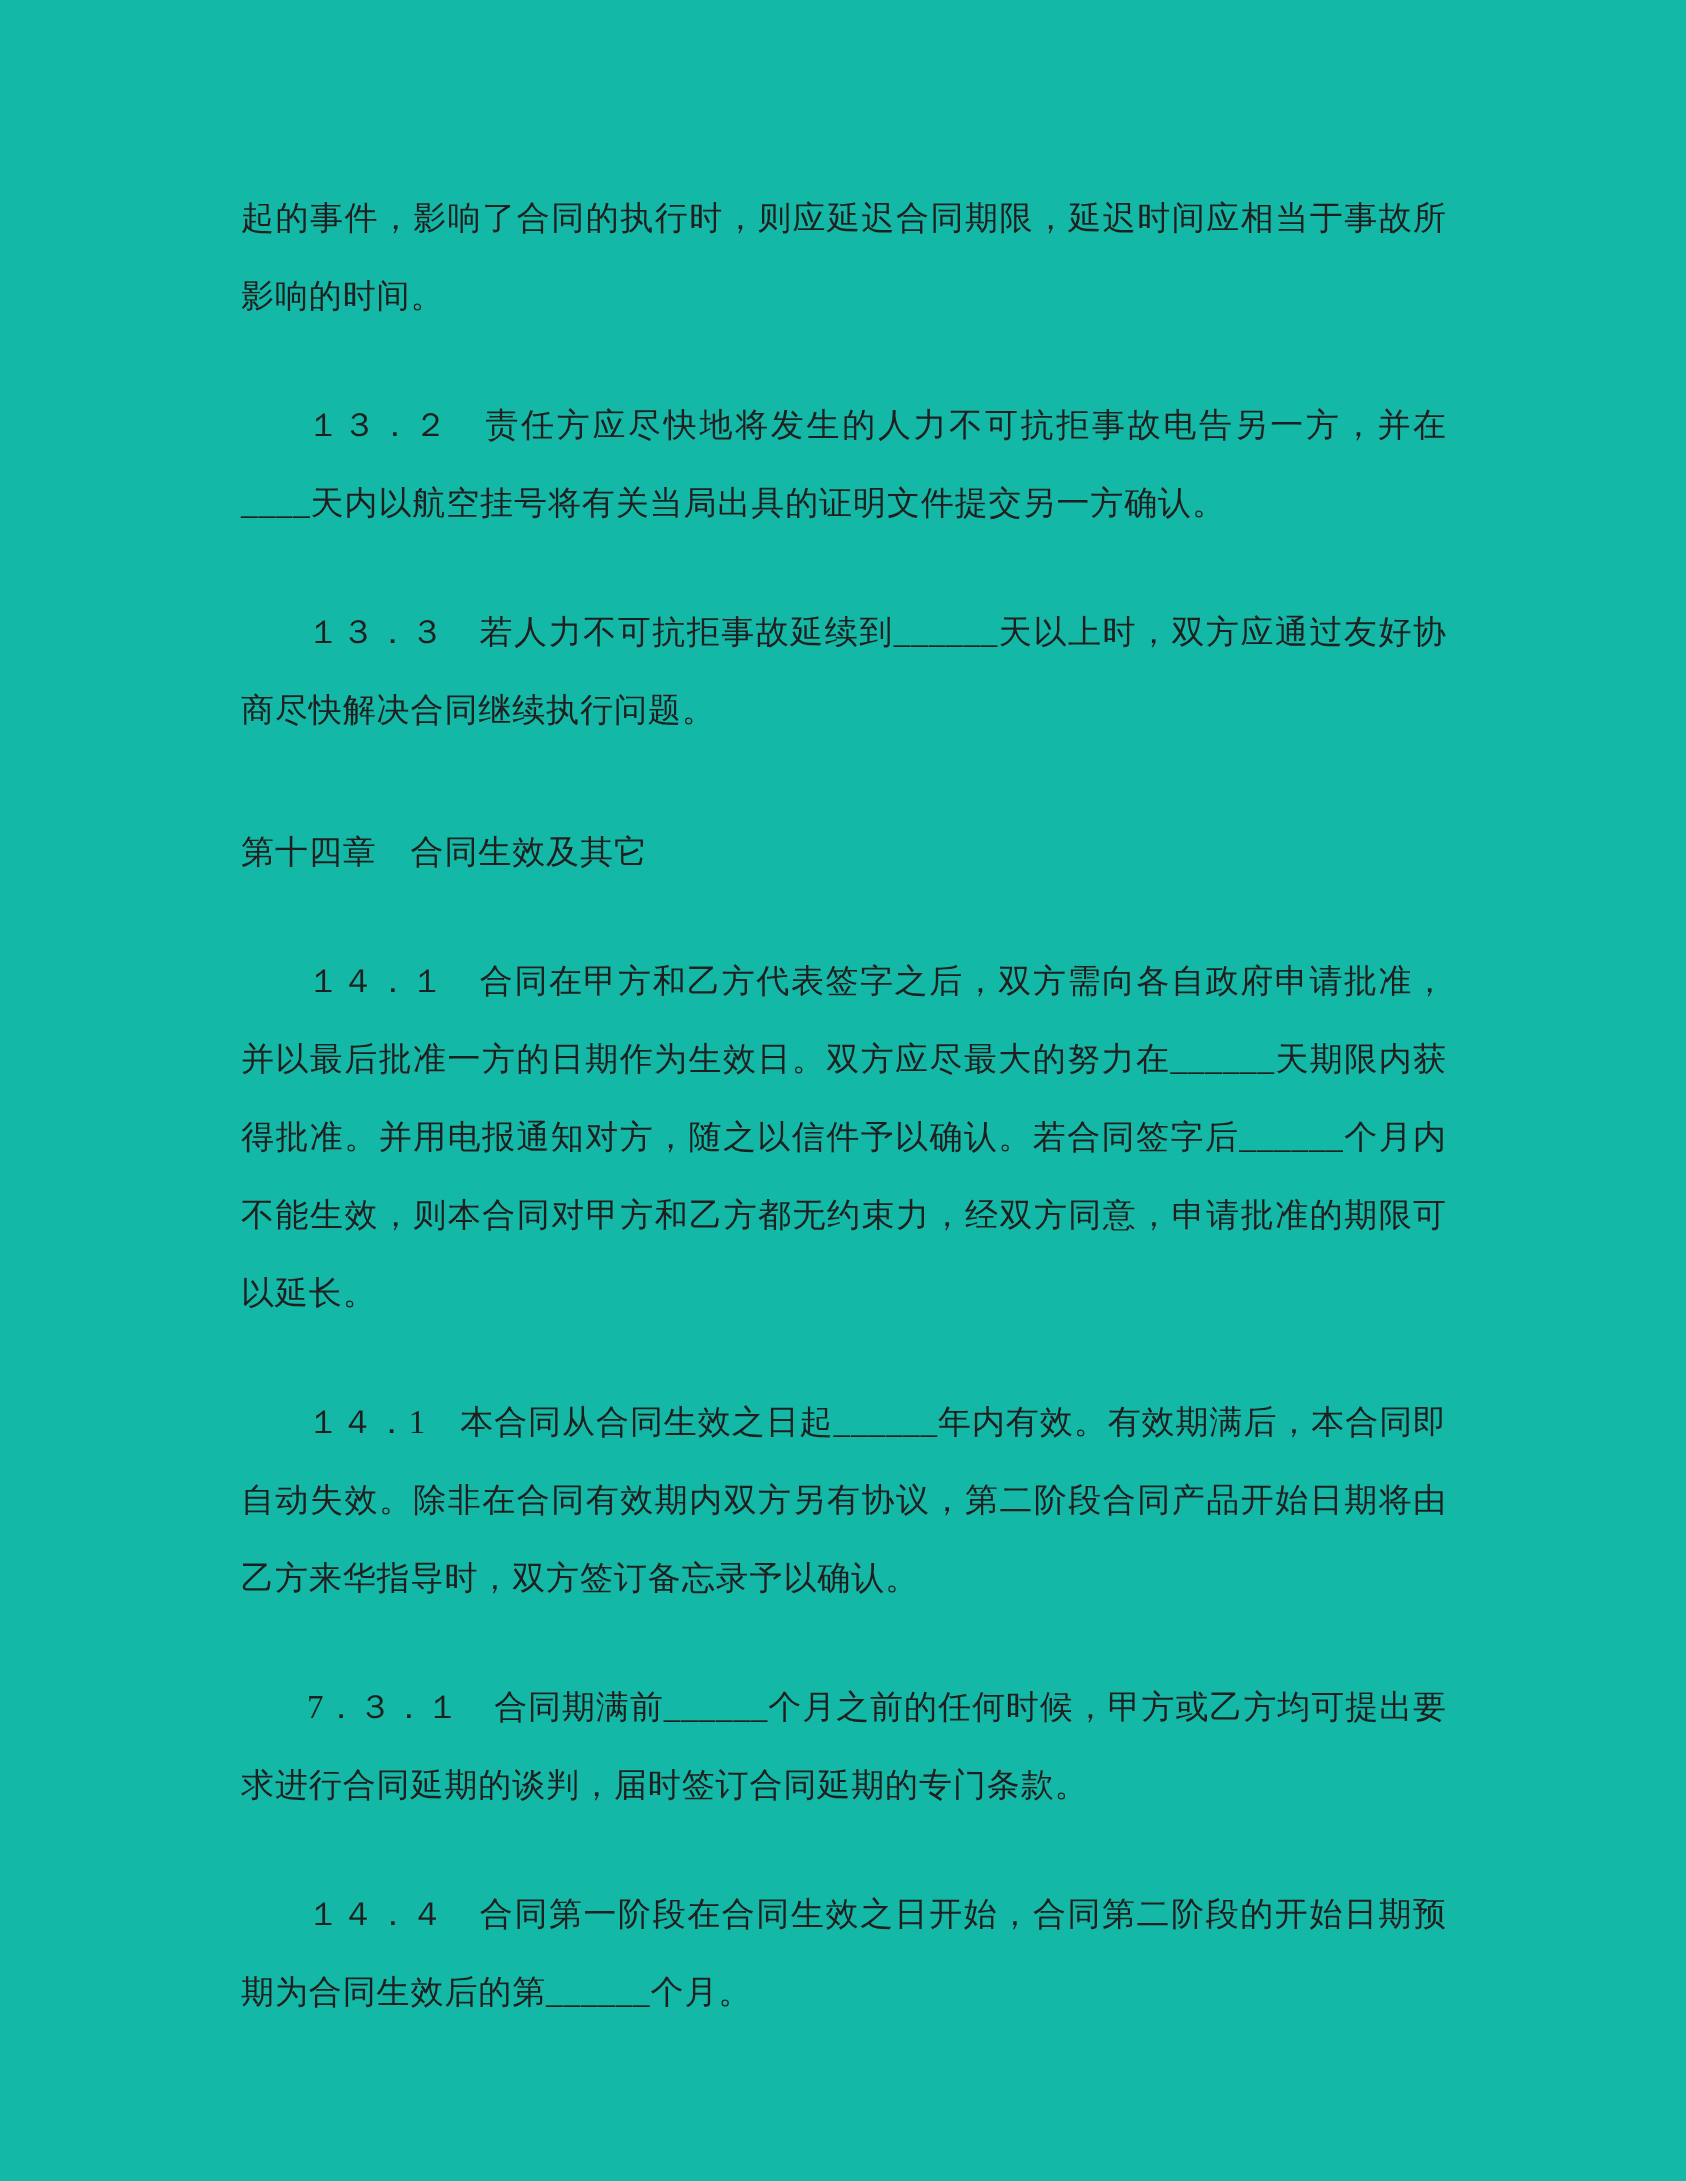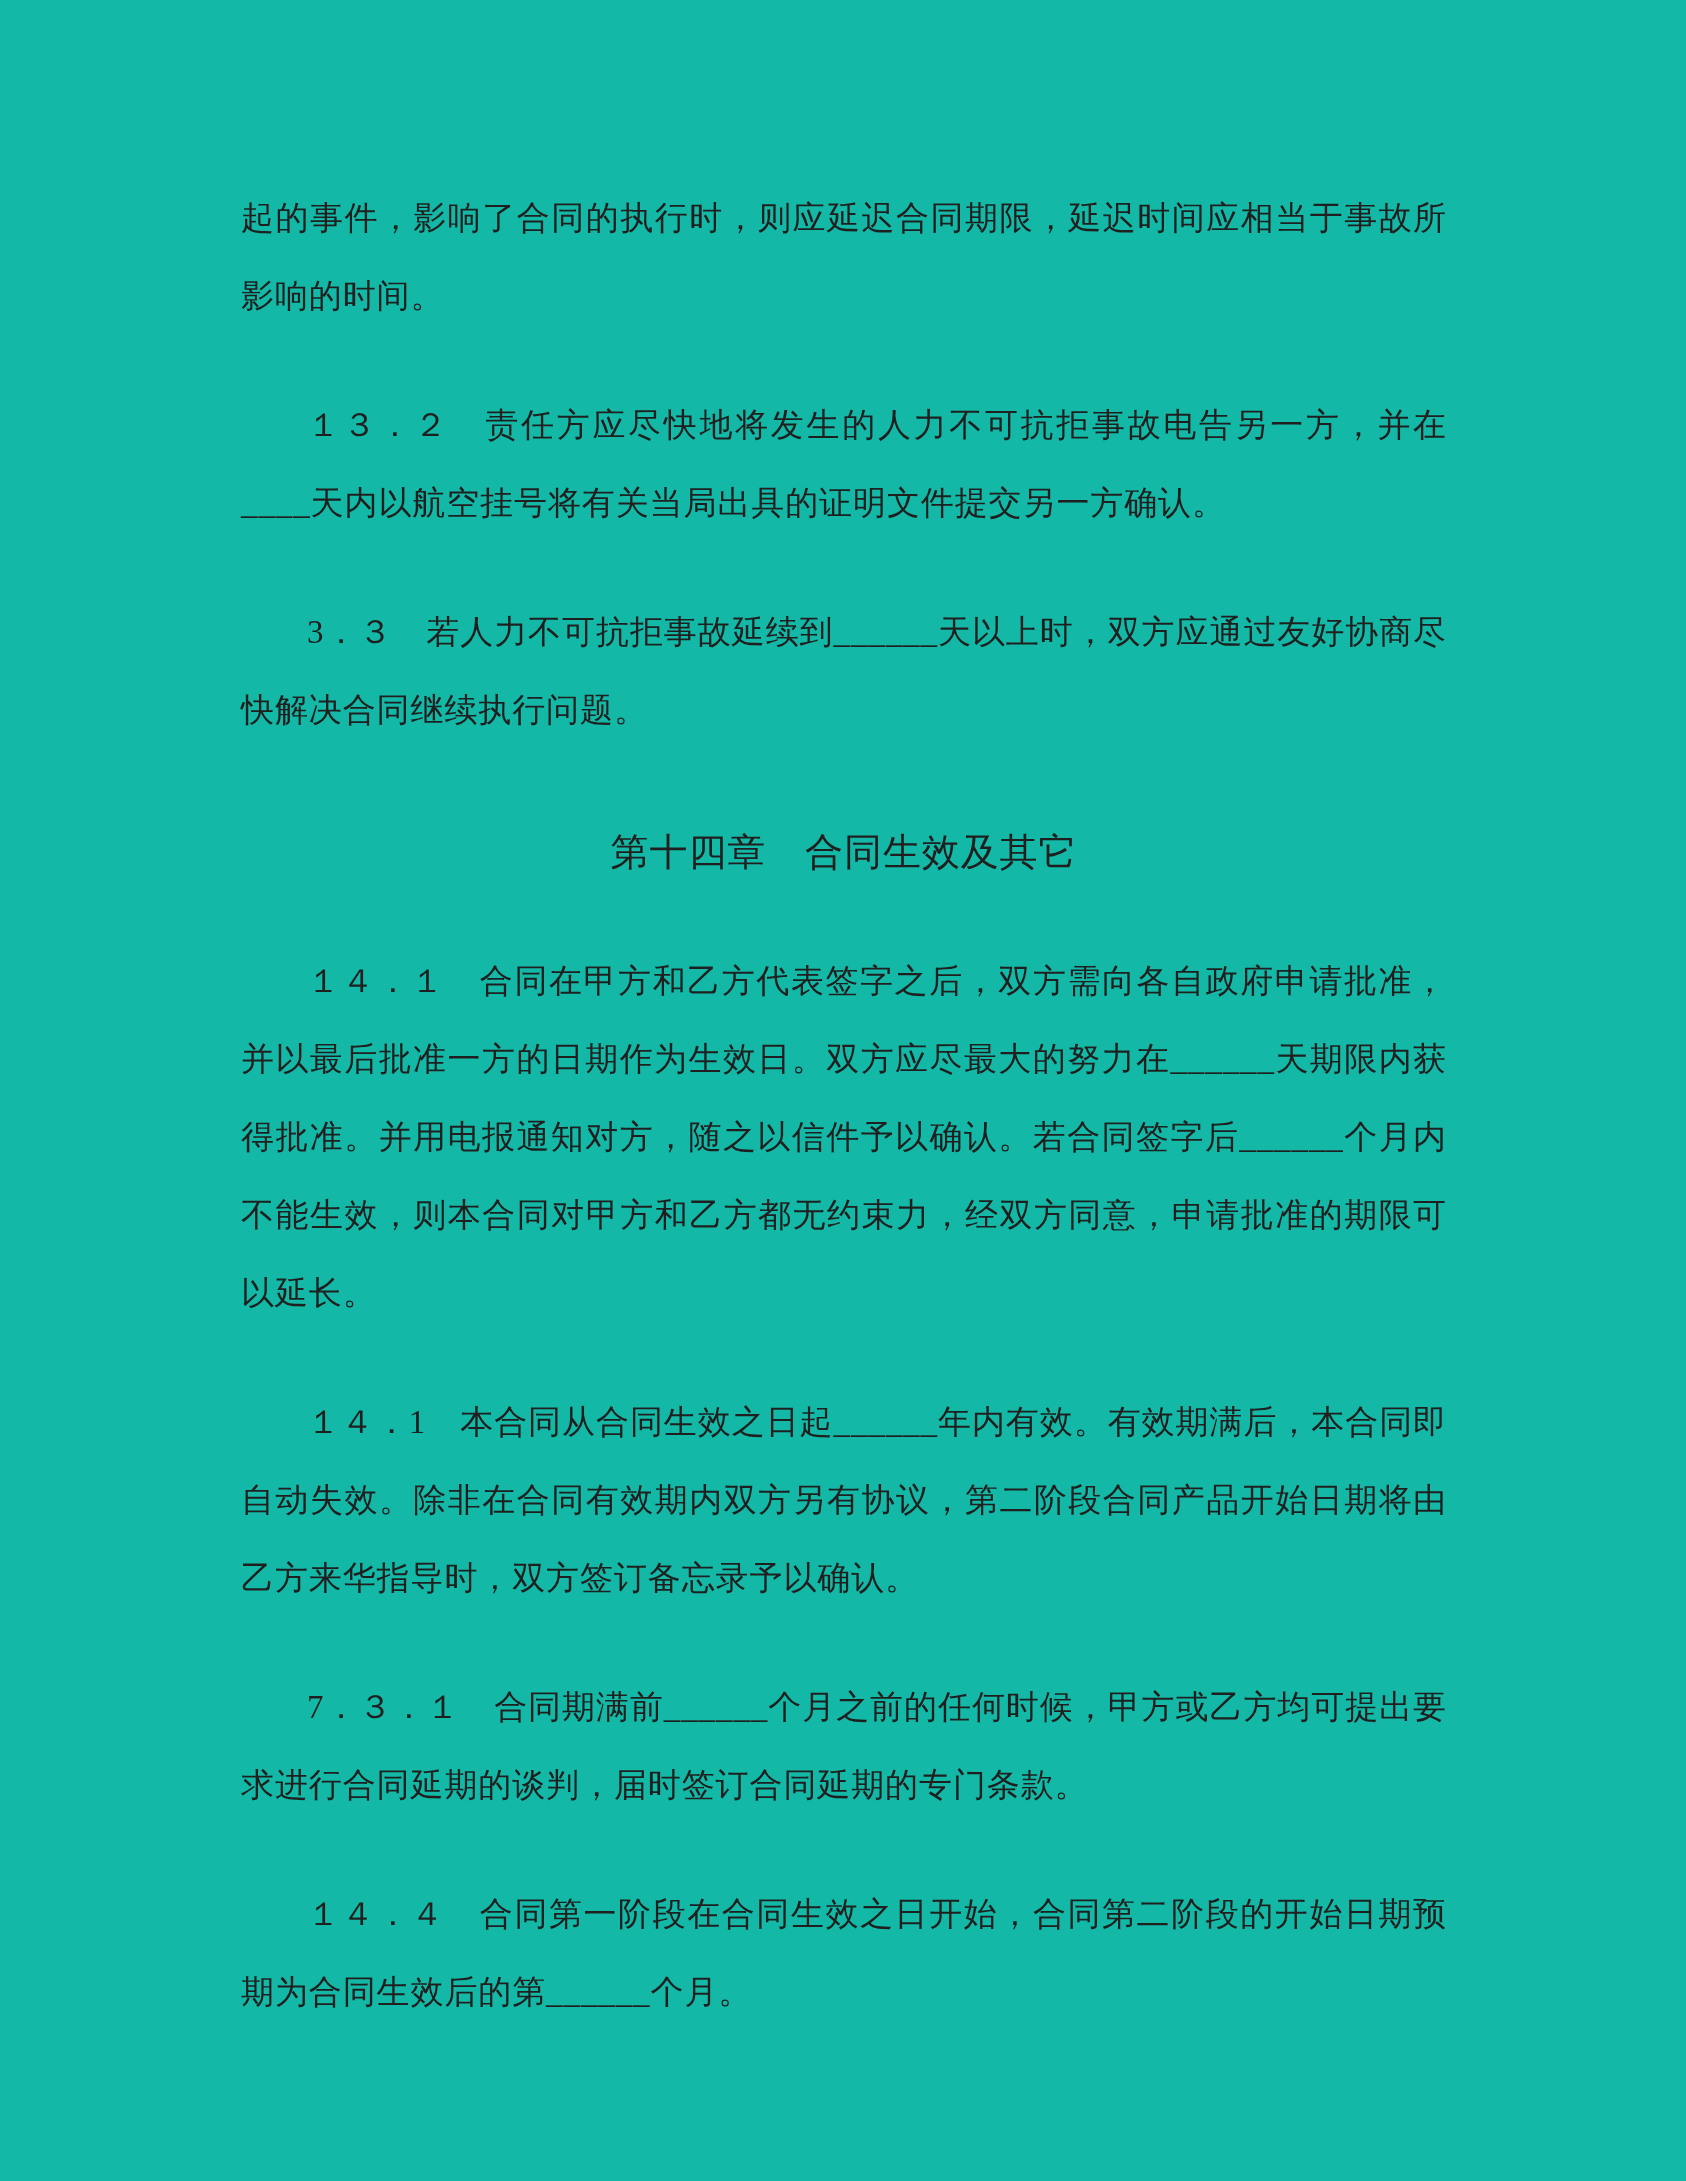--- a/index.html
+++ b/index.html
@@ -31,38 +31,38 @@
 
   .doc p:first-child {
     margin-top: 0;
   }
 
   .doc p.indent {
     text-indent: 66px;
   }
 
   .doc p.chapter-heading {
-    text-align: center;
+    text-align: left;
     text-indent: 0;
     margin-top: 64px;
     margin-bottom: 11px;
-    font-size: 38px;
+    font-size: 33px;
   }
 </style>
 </head>
 <body>
 
 <div class="page">
   <div class="doc">
 
     <p>起的事件，影响了合同的执行时，则应延迟合同期限，延迟时间应相当于事故所影响的时间。</p>
 
     <p class="indent">１３．２　责任方应尽快地将发生的人力不可抗拒事故电告另一方，并在____天内以航空挂号将有关当局出具的证明文件提交另一方确认。</p>
 
-    <p class="indent">3．３　若人力不可抗拒事故延续到______天以上时，双方应通过友好协商尽快解决合同继续执行问题。</p>
+    <p class="indent">１３．３　若人力不可抗拒事故延续到______天以上时，双方应通过友好协商尽快解决合同继续执行问题。</p>
 
     <p class="chapter-heading">第十四章　合同生效及其它</p>
 
     <p class="indent">１４．１　合同在甲方和乙方代表签字之后，双方需向各自政府申请批准，并以最后批准一方的日期作为生效日。双方应尽最大的努力在______天期限内获得批准。并用电报通知对方，随之以信件予以确认。若合同签字后______个月内不能生效，则本合同对甲方和乙方都无约束力，经双方同意，申请批准的期限可以延长。</p>
 
 
     <p class="indent">１４．1　本合同从合同生效之日起______年内有效。有效期满后，本合同即自动失效。除非在合同有效期内双方另有协议，第二阶段合同产品开始日期将由乙方来华指导时，双方签订备忘录予以确认。</p>
 
     <p class="indent">7．３．１　合同期满前______个月之前的任何时候，甲方或乙方均可提出要求进行合同延期的谈判，届时签订合同延期的专门条款。</p>
 

